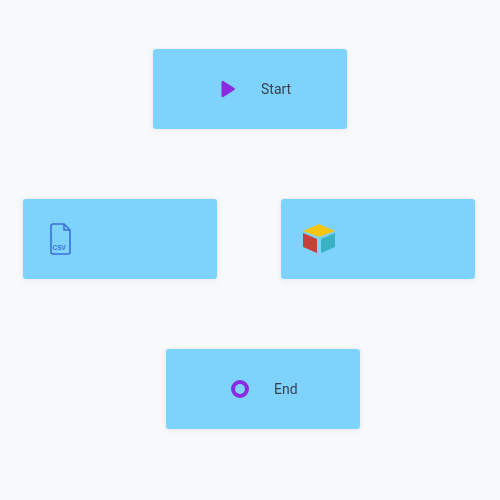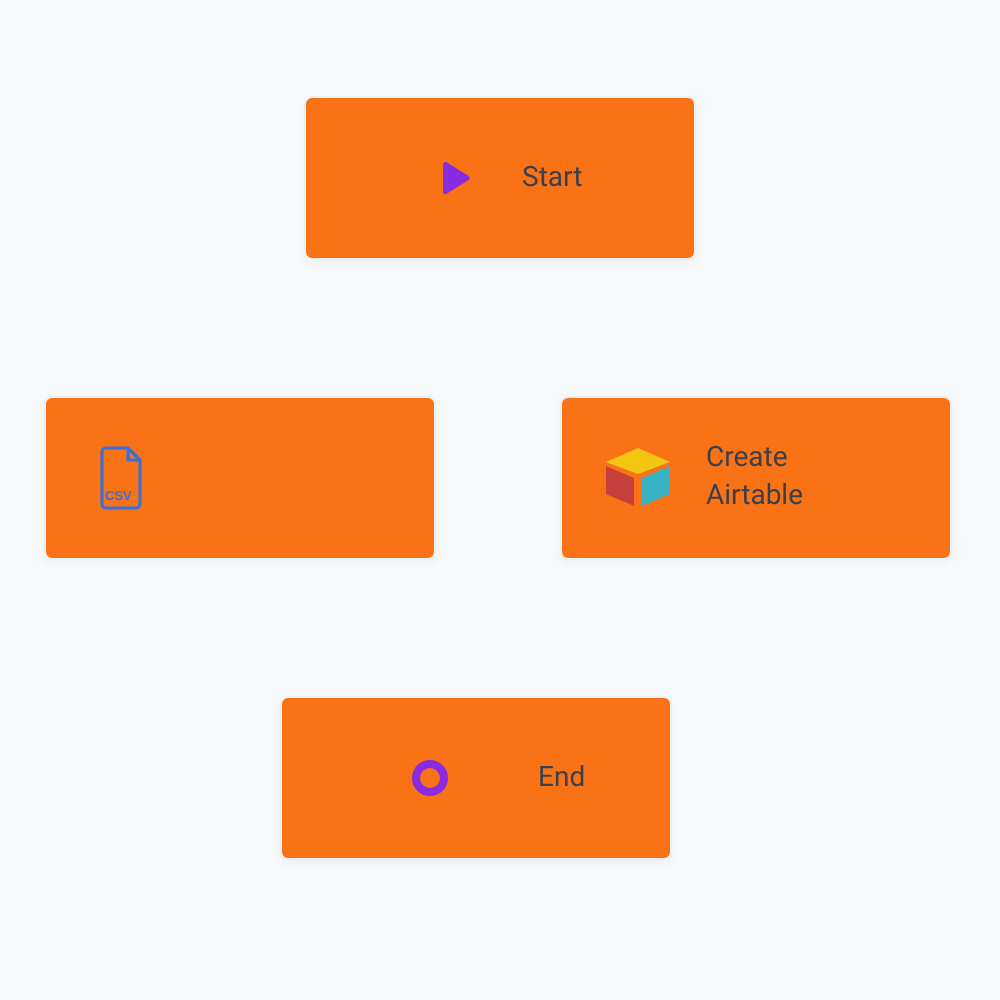--- a/index.html
+++ b/index.html
@@ -8,21 +8,21 @@
     height: 500px;
     background: #f8f9fb;
     font-family: -apple-system, BlinkMacSystemFont, "Segoe UI", Roboto, sans-serif;
     position: relative;
     overflow: hidden;
   }
   .node {
     position: absolute;
     width: 196px;
     height: 82px;
-    background: #f97316;
+    background: #7dd3fc;
     border: 1px solid #eef0f3;
     border-radius: 4px;
     box-shadow: 0 2px 6px rgba(0,0,0,0.04);
     display: flex;
     align-items: center;
     padding: 0 18px;
     cursor: pointer;
   }
   .node-icon {
     width: 40px;
@@ -35,21 +35,21 @@
   .node-label {
     margin-left: 14px;
     font-size: 14px;
     color: #3a3f4b;
     line-height: 1.35;
     white-space: pre-line;
   }
   .n-start { left: 152px; top: 48px; }
   .n-csv   { left: 22px;  top: 198px; }
   .n-air   { left: 280px; top: 198px; }
-  .n-end   { left: 140px; top: 348px; gap: 20px; }
+  .n-end   { left: 165px; top: 348px; }
   .n-start .node-icon,
   .n-end .node-icon { margin-left: 36px; }
 </style>
 </head>
 <body>
 
 <div class="node n-start">
   <span class="node-icon">
     <svg width="22" height="22" viewBox="0 0 24 24">
         <path d="M6 4.5c0-1 1.1-1.6 2-1.1l12 7.5c.8.5.8 1.7 0 2.2l-12 7.5c-.9.5-2-.1-2-1.1V4.5z" fill="#8a2be2"></path>
@@ -69,22 +69,20 @@
 </div>
 
 <div class="node n-air">
   <span class="node-icon">
     <svg width="38" height="34" viewBox="0 0 38 34">
       <polygon points="19,2 35,9 19,15 3,9" fill="#f5c514"></polygon>
       <polygon points="3,11 17,17 17,31 3,25" fill="#c5403a"></polygon>
       <polygon points="35,11 21,17 21,31 35,25" fill="#38b2c4"></polygon>
     </svg>
   </span>
-  <span class="node-label">Create
-Airtable</span>
 </div>
 
 <div class="node n-end">
   <span class="node-icon">
     <svg width="20" height="20" viewBox="0 0 20 20">
         <circle cx="10" cy="10" r="7" fill="none" stroke="#8a2be2" stroke-width="4"></circle>
       </svg>
   </span>
   <span class="node-label">End</span>
 </div>

